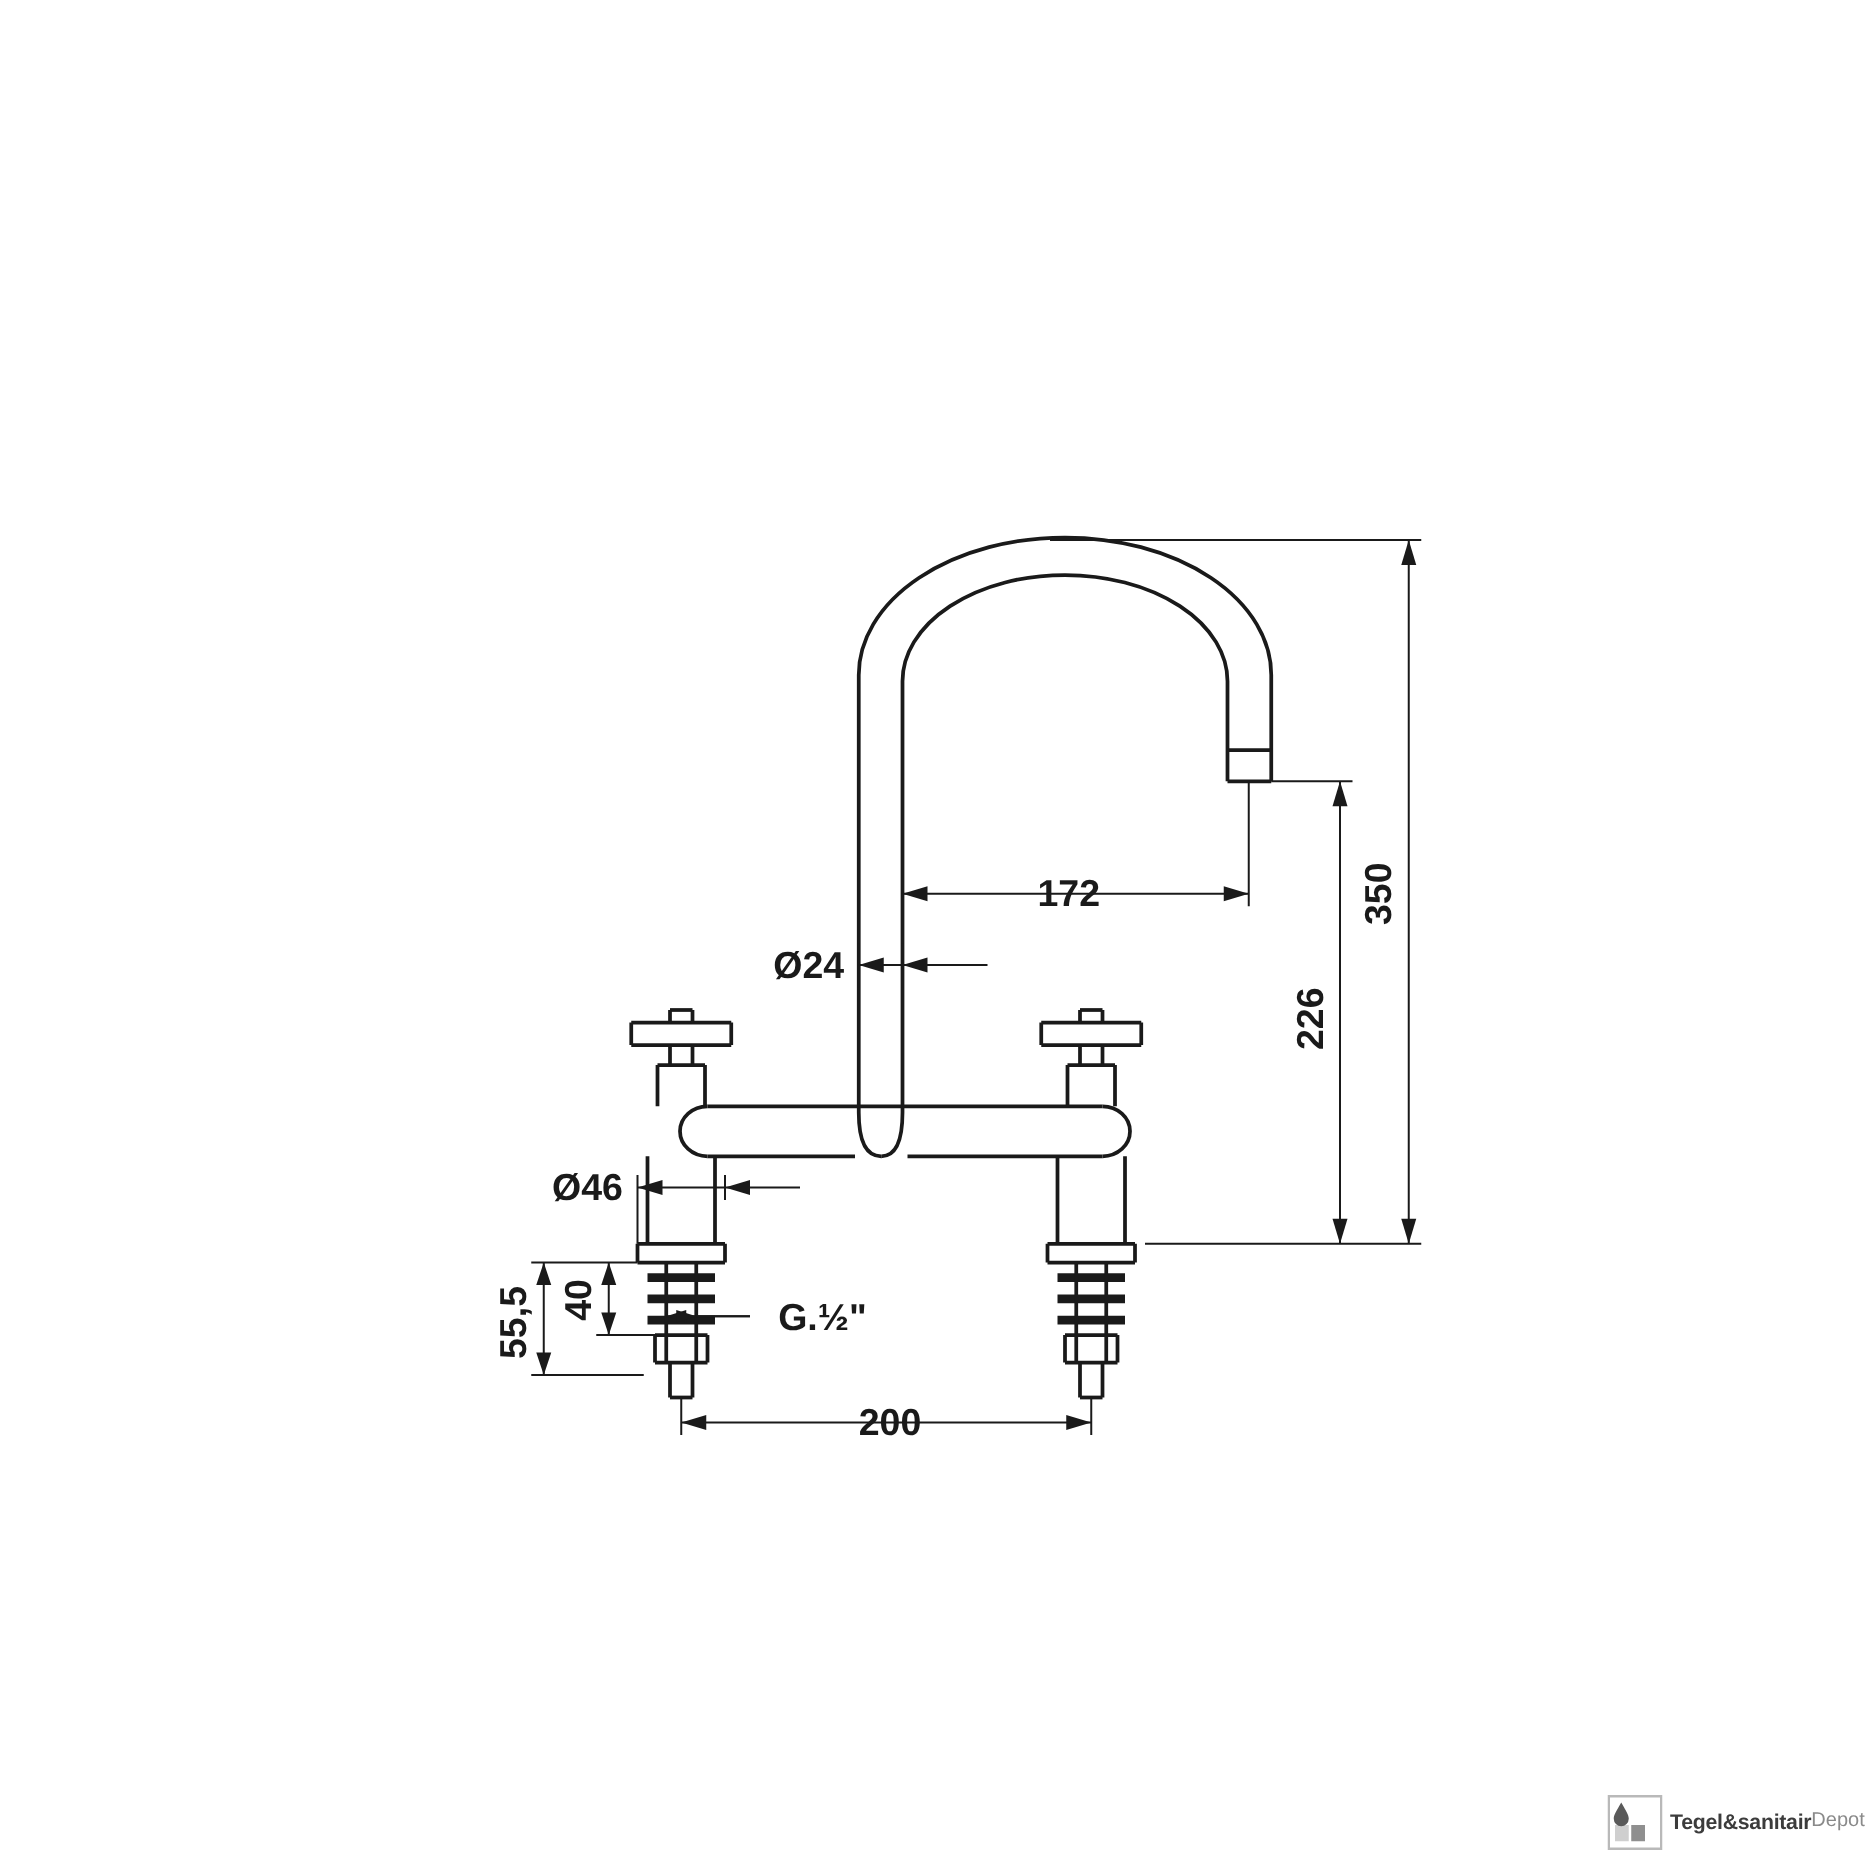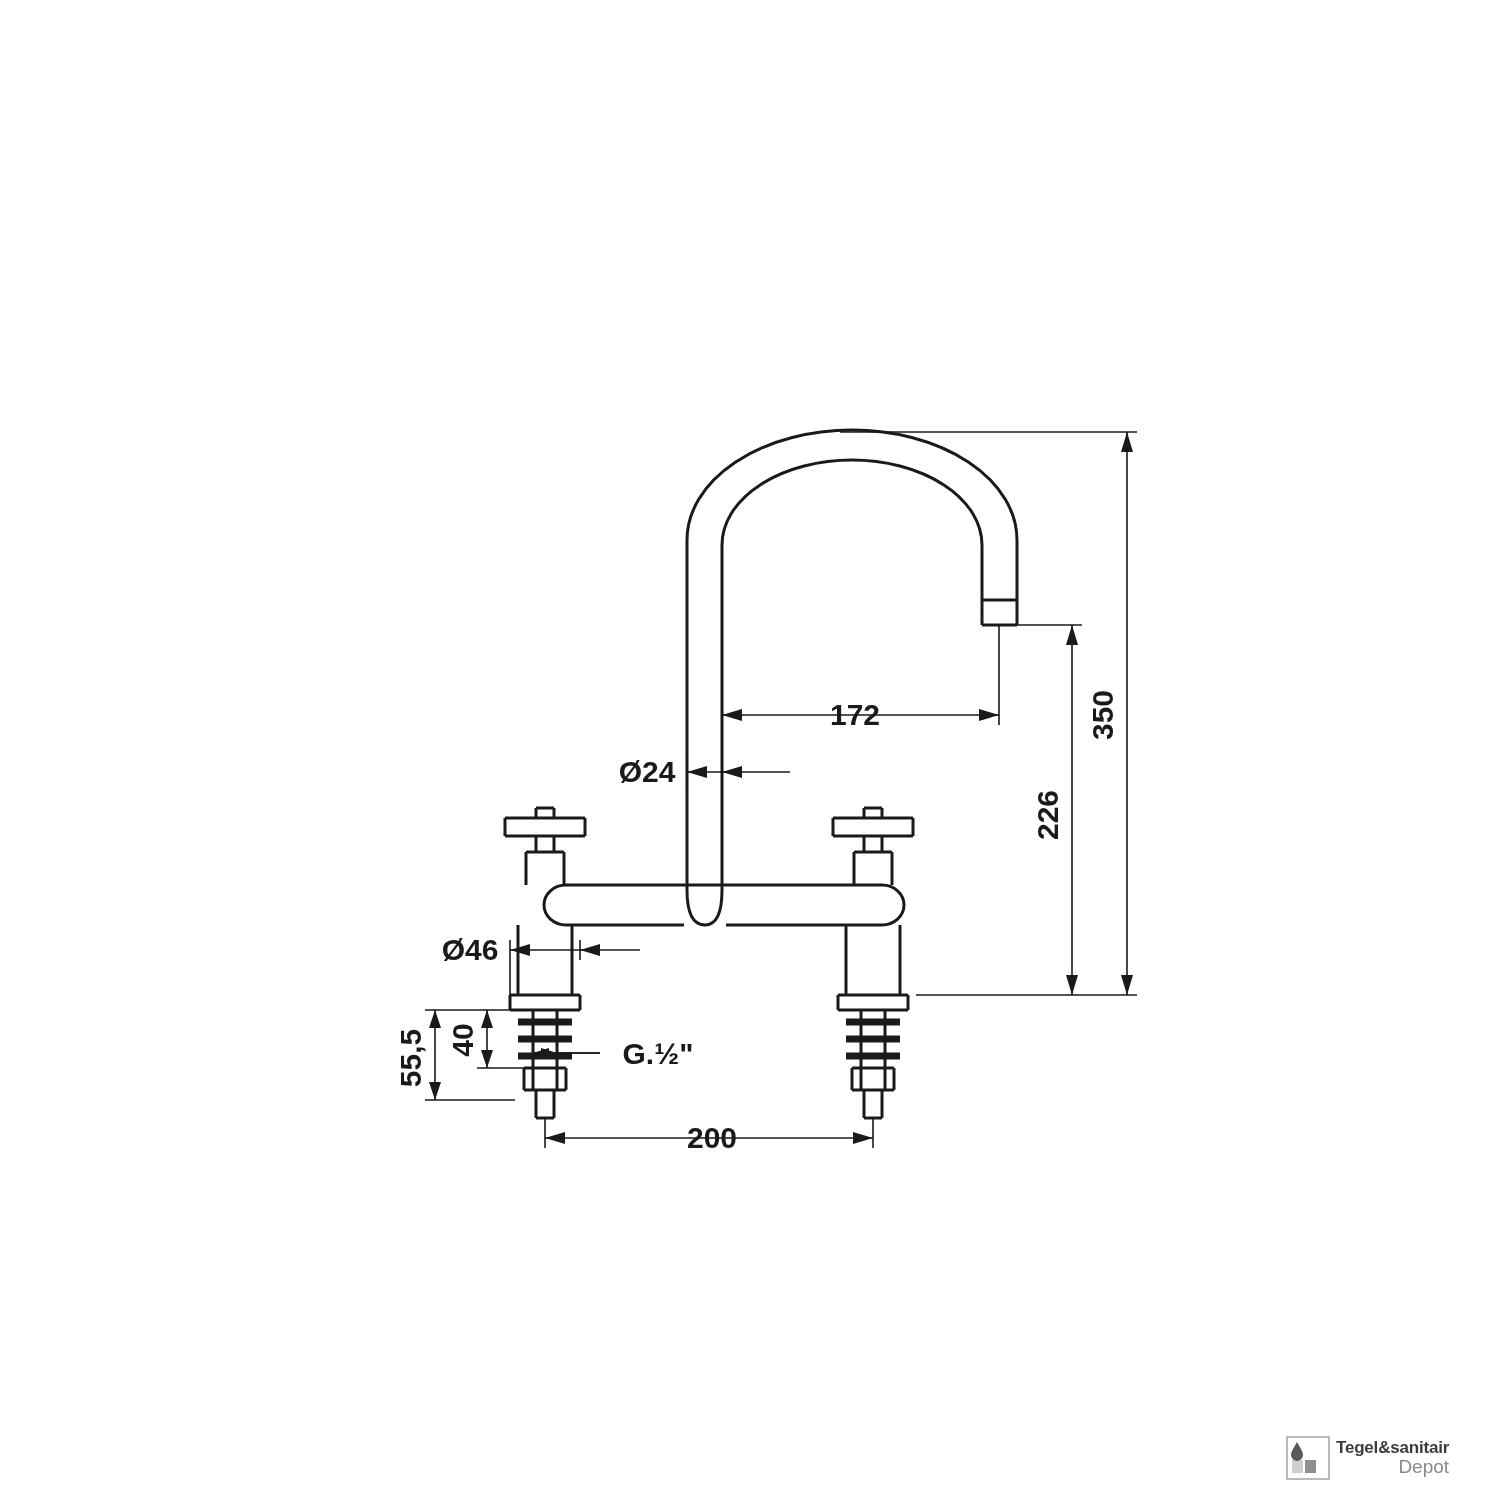--- a/index.html
+++ b/index.html
@@ -46,34 +46,34 @@
     box-sizing: border-box;
   }
   .wm-logo {
     width: 44px;
     height: 44px;
     position: relative;
     flex: 0 0 auto;
   }
   .wm-text {
     display: flex;
-    flex-direction: column;
+    flex-direction: row;
     justify-content: flex-end;
     line-height: 1.05;
   }
   .wm-main {
     font-family: "Liberation Sans", sans-serif;
     font-size: 17px;
     font-weight: bold;
     color: #3c3c3c;
     letter-spacing: -0.2px;
   }
   .wm-sub {
     font-family: "Liberation Sans", sans-serif;
-    font-size: 19px;
+    font-size: 16px;
     color: #8a8a8a;
     text-align: right;
   }
 </style>
 </head>
 <body>
 
 <div id="stage">
 
   <svg class="drawing" viewBox="0 0 1500 1500">

